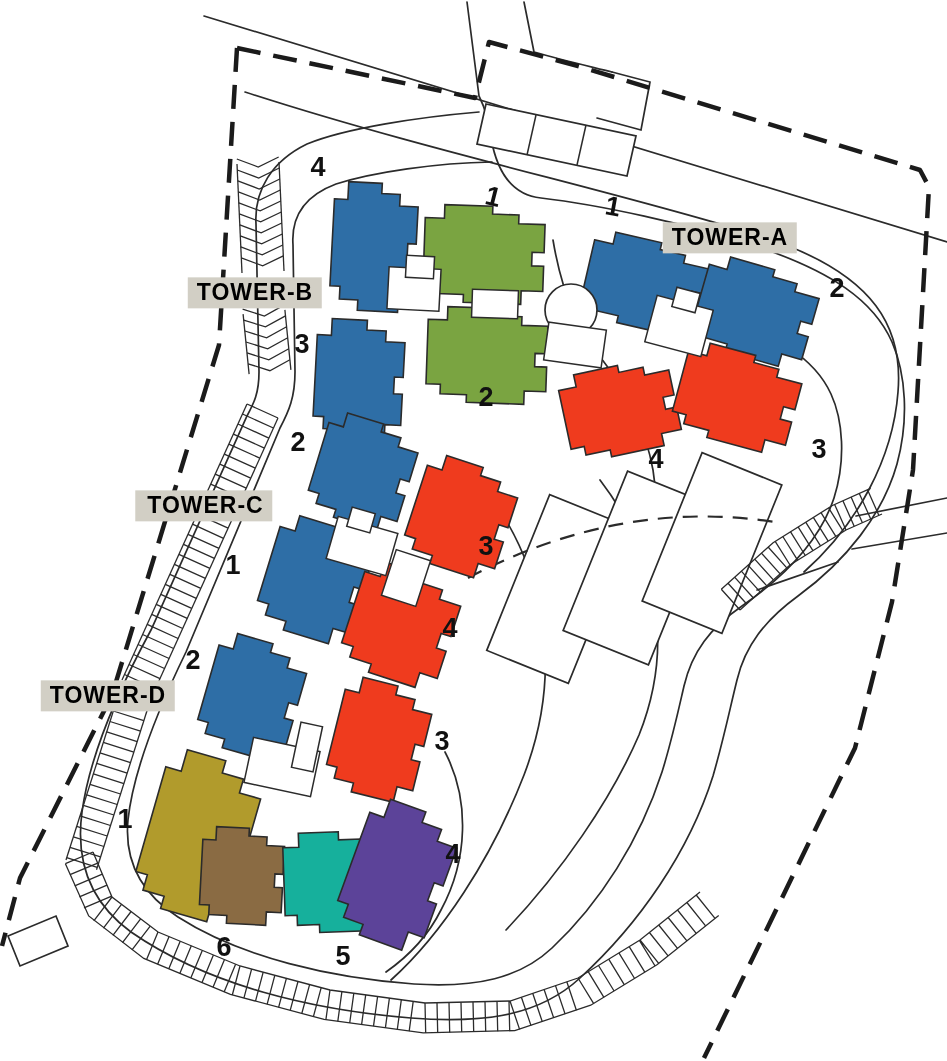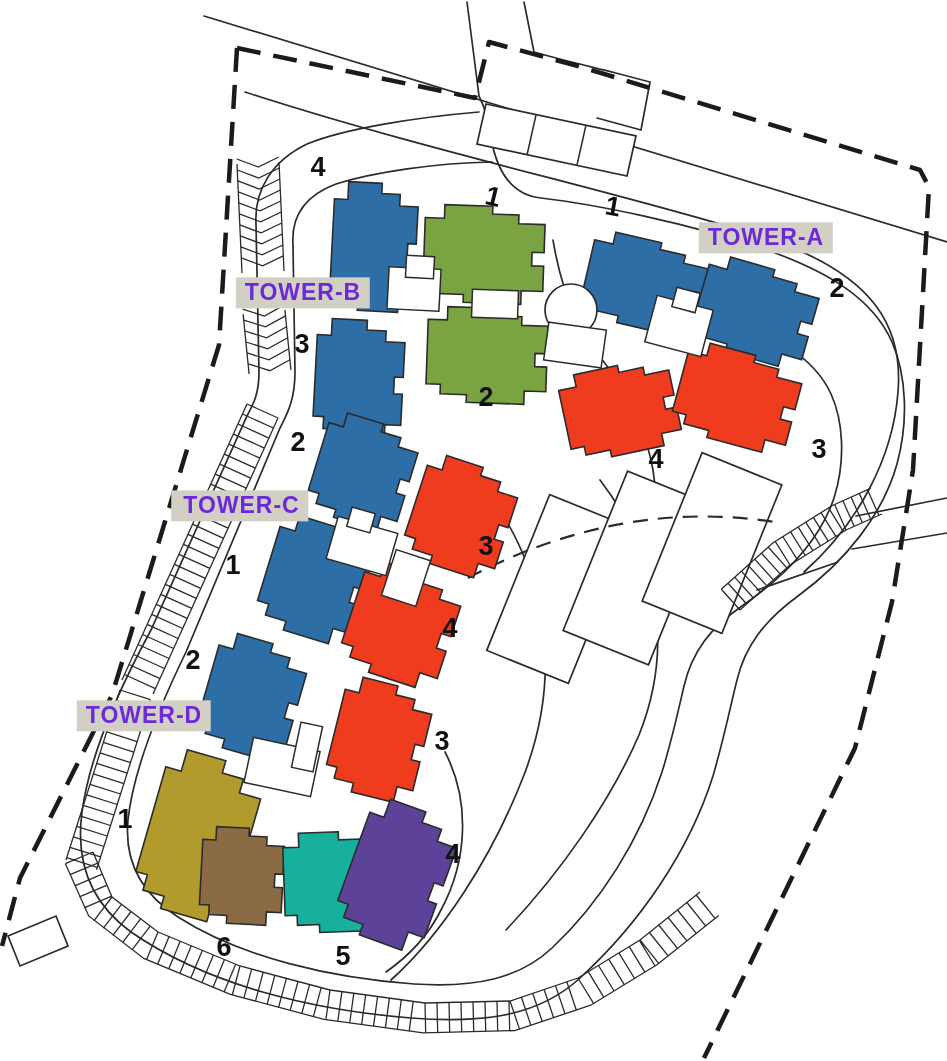--- a/index.html
+++ b/index.html
@@ -10,23 +10,23 @@
   #plan{position:absolute;left:0;top:0;}
   
   .rd{stroke:#2b2b2b;fill:none;stroke-width:1.7;stroke-linecap:round;}
   .rd-thin{stroke:#2b2b2b;fill:none;stroke-width:1.5;}
   .bnd{stroke:#1b1b1b;fill:none;stroke-width:4.5;stroke-dasharray:24 13;stroke-linejoin:round;}
   .dash-int{stroke:#2b2b2b;fill:none;stroke-width:2.2;stroke-dasharray:15 10;}
   .wht{fill:#ffffff;stroke:#2b2b2b;stroke-width:1.7;}
   
   .tower-label{
     position:absolute;transform:translate(-50%,-50%);
-    background:#d2cfc5;color:#6d28d9;
+    background:#d2cfc5;color:#000000;
     font-weight:700;font-size:23px;letter-spacing:1px;
-    padding:3px 9px;white-space:nowrap;line-height:1.1;margin-left:36px;
+    padding:3px 9px;white-space:nowrap;line-height:1.1;
   }
   .unit-number{
     position:absolute;color:#111111;
     font-weight:700;font-size:27px;line-height:1;
   }
 </style>
 </head>
 <body>
 
 <svg id="plan" width="947" height="1061" viewBox="0 0 947 1061">
@@ -145,23 +145,23 @@
       <rect x="0" y="0" width="58" height="38" transform="translate(575 345) rotate(8) translate(-29 -19)" fill="#FFFFFF" stroke="#2B2B2B" stroke-width="1.5"></rect>
     </g>
 
   <g id="boundary">
     <path class="bnd" d="M237,48 L475,98 L489,42 L578,66 L920,170 L929,187 L913,470 L892,602 L855,748 L704,1058"></path>
     <path class="bnd" d="M237,48 L219,345 L112,695 L20,878 L2,946"></path>
   </g>
 </svg>
 
 <div class="tower-label" style="left: 730px; top: 238px; background: rgb(210, 207, 197);">TOWER-A</div>
-<div class="tower-label" style="left: 267px; top: 293px; background: rgb(210, 207, 197);">TOWER-B</div>
+<div class="tower-label" style="left: 255px; top: 293px; background: rgb(210, 207, 197);">TOWER-B</div>
 <div class="tower-label" style="left: 204px; top: 506px; background: rgb(210, 207, 197); padding-left: 12px;">TOWER-C</div>
-<div class="tower-label" style="left: 108px; top: 716px; background: rgb(210, 207, 197);">TOWER-D</div>
+<div class="tower-label" style="left: 108px; top: 696px; background: rgb(210, 207, 197);">TOWER-D</div>
 
 <div class="unit-number" style="left:318px;top:167px;transform:translate(-50%,-50%)">4</div>
 <div class="unit-number" style="left:493px;top:197px;transform:translate(-50%,-50%) rotate(14deg)">1</div>
 <div class="unit-number" style="left:613px;top:207px;transform:translate(-50%,-50%) rotate(10deg)">1</div>
 <div class="unit-number" style="left:837px;top:288px;transform:translate(-50%,-50%)">2</div>
 <div class="unit-number" style="left:302px;top:344px;transform:translate(-50%,-50%)">3</div>
 <div class="unit-number" style="left:486px;top:397px;transform:translate(-50%,-50%)">2</div>
 <div class="unit-number" style="left:656px;top:459px;transform:translate(-50%,-50%)">4</div>
 <div class="unit-number" style="left:819px;top:449px;transform:translate(-50%,-50%)">3</div>
 <div class="unit-number" style="left:298px;top:442px;transform:translate(-50%,-50%)">2</div>

